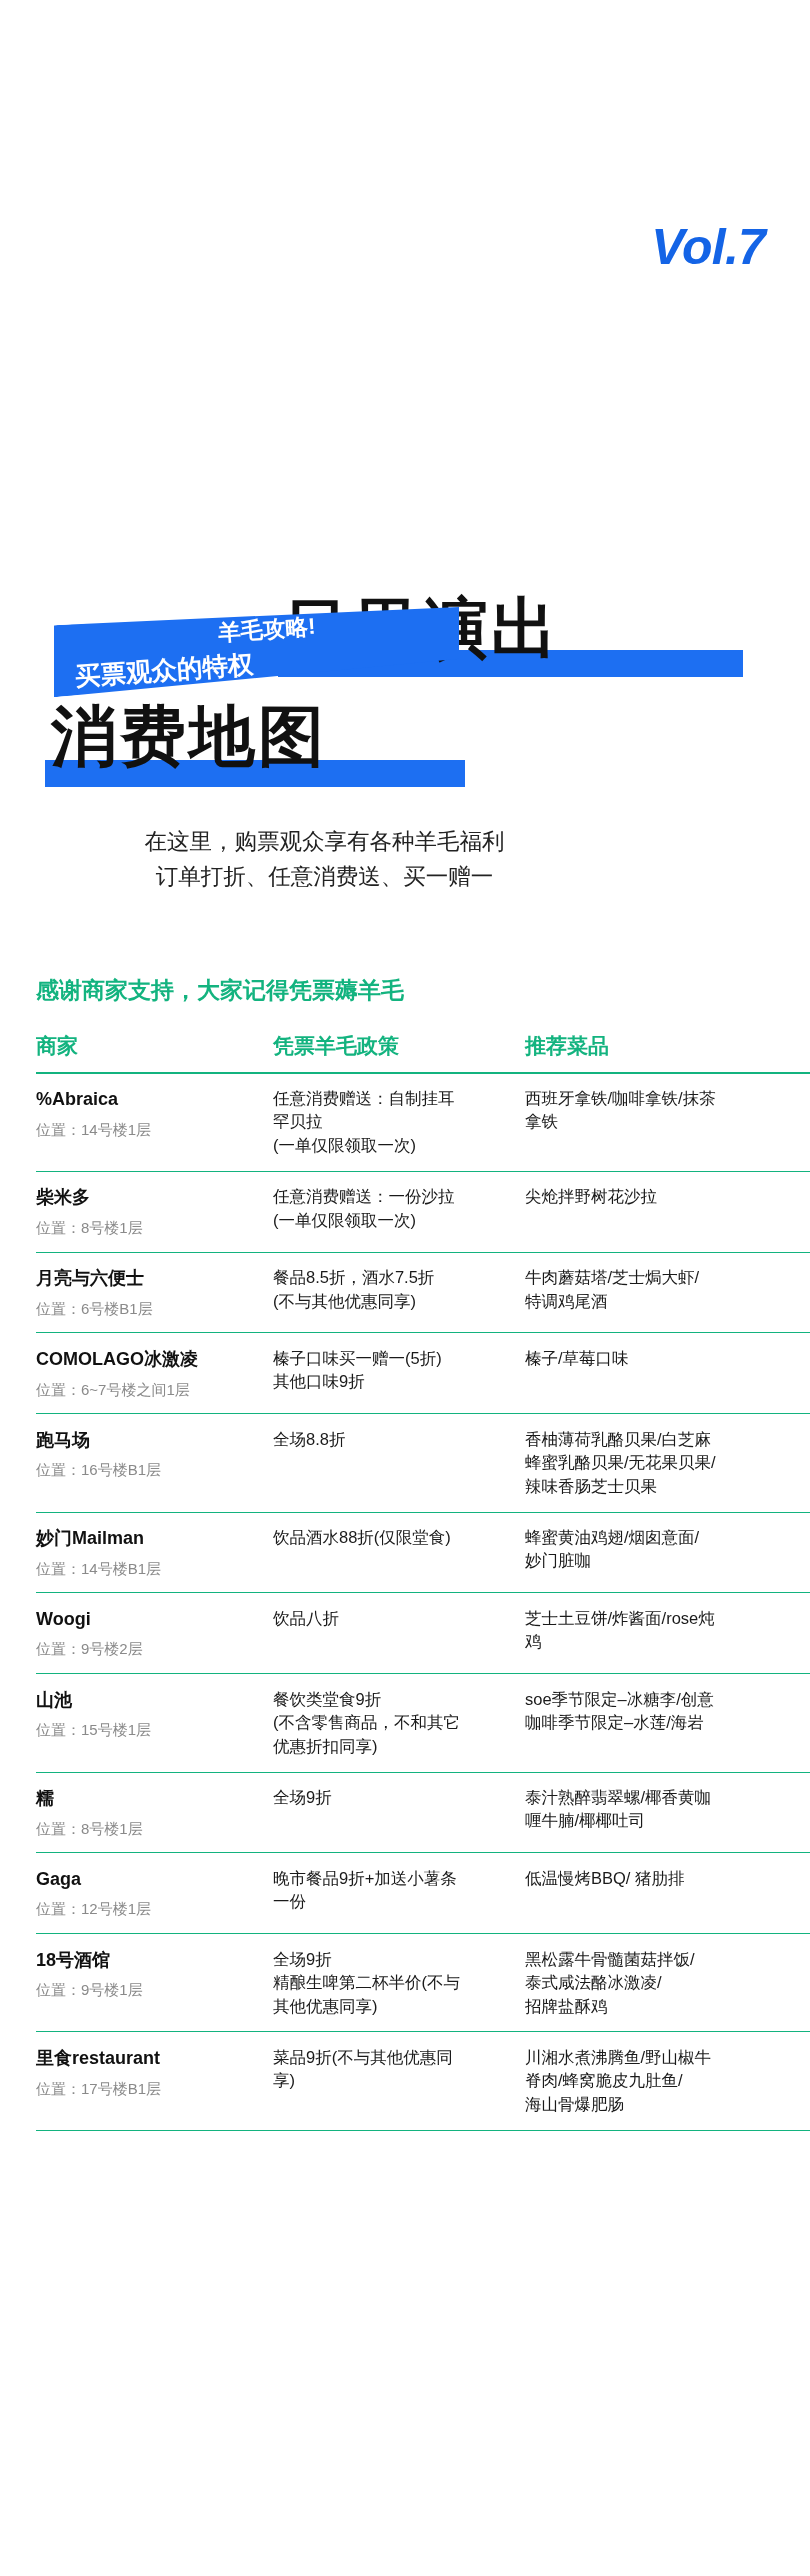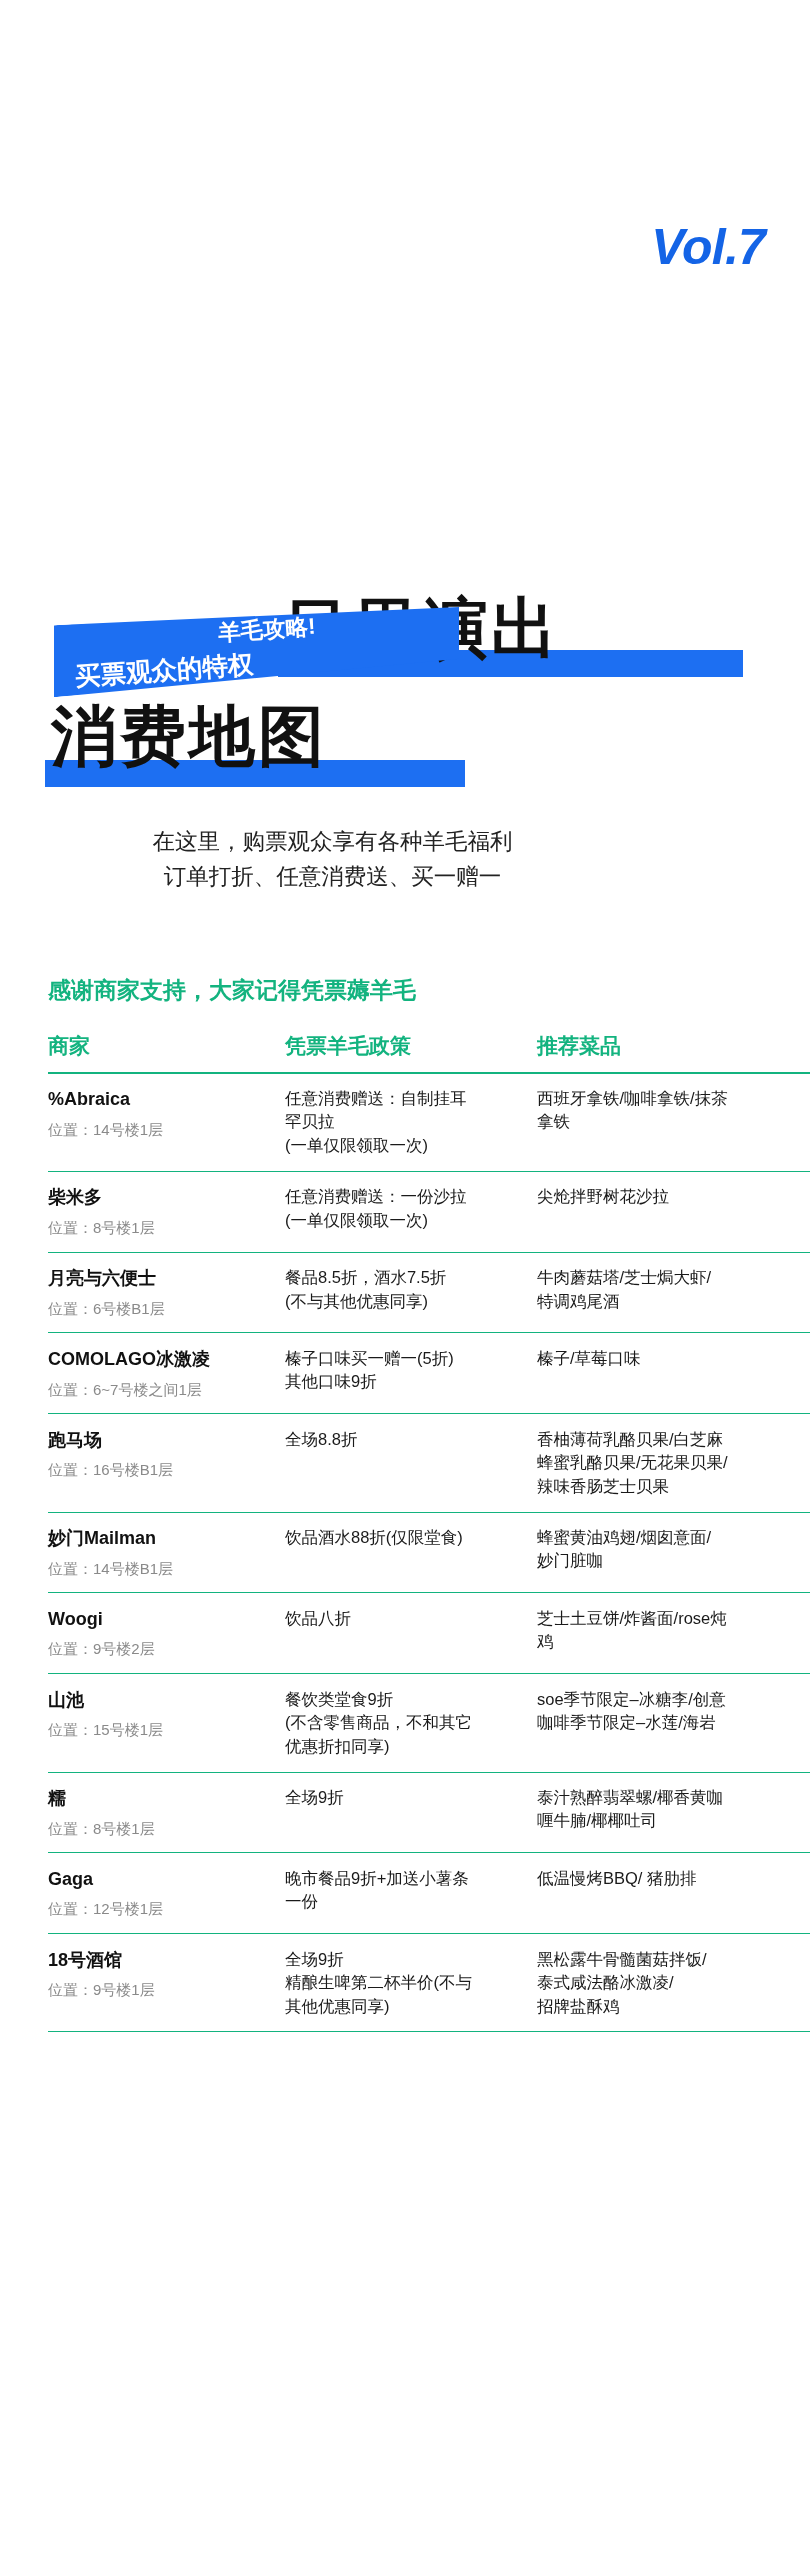--- a/index.html
+++ b/index.html
@@ -97,30 +97,29 @@
   
   .intro {
     position: absolute;
     left: 0;
     top: 825px;
     width: 649px;
     text-align: center;
     font-size: 22.5px;
     line-height: 1.55;
     color: #222;
-    padding-left: 8px;
   }
 
   
   .table-section {
     position: absolute;
     left: 0;
     top: 975px;
     width: 810px;
-    padding: 0 48px;
+    padding: 0 36px;
     box-sizing: border-box;
   }
   .section-title {
     font-size: 23px;
     font-weight: bold;
     color: #13b37f;
     margin-bottom: 25.5px;
   }
   table.deals {
     width: 100%;
@@ -295,16 +294,27 @@
             <div class="merchant-name">18号酒馆</div>
             <div class="merchant-loc">位置：9号楼1层</div>
           </td>
           <td class="policy">全场9折
 精酿生啤第二杯半价(不与
 其他优惠同享)</td>
           <td class="dishes">黑松露牛骨髓菌菇拌饭/
 泰式咸法酪冰激凌/
 招牌盐酥鸡</td>
         </tr>
+        <tr>
+          <td>
+            <div class="merchant-name">里食restaurant</div>
+            <div class="merchant-loc">位置：17号楼B1层</div>
+          </td>
+          <td class="policy">菜品9折(不与其他优惠同
+享)</td>
+          <td class="dishes">川湘水煮沸腾鱼/野山椒牛
+脊肉/蜂窝脆皮九肚鱼/
+海山骨爆肥肠</td>
+        </tr>
       </tbody>
   </table>
 </div>
 
 
 </body></html>

